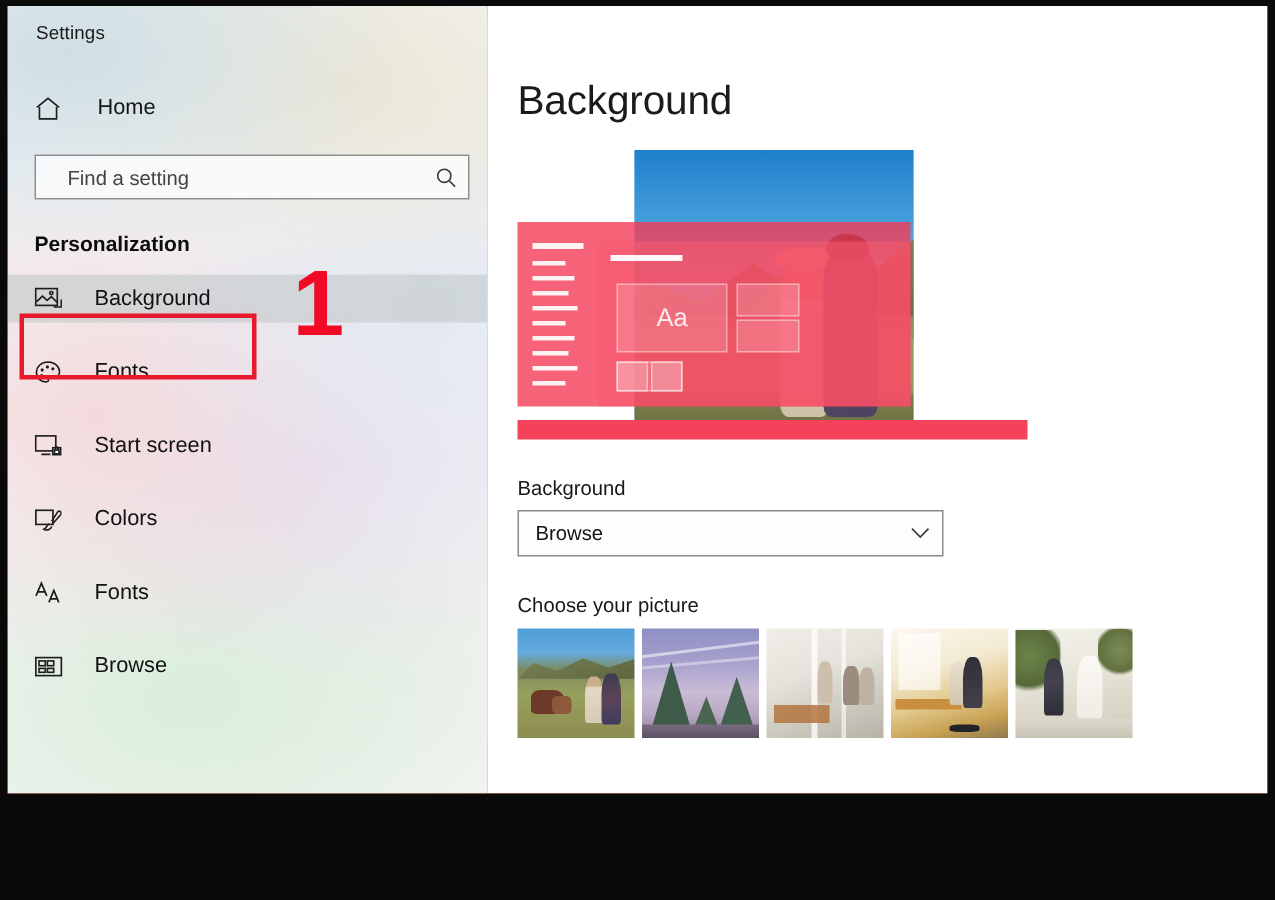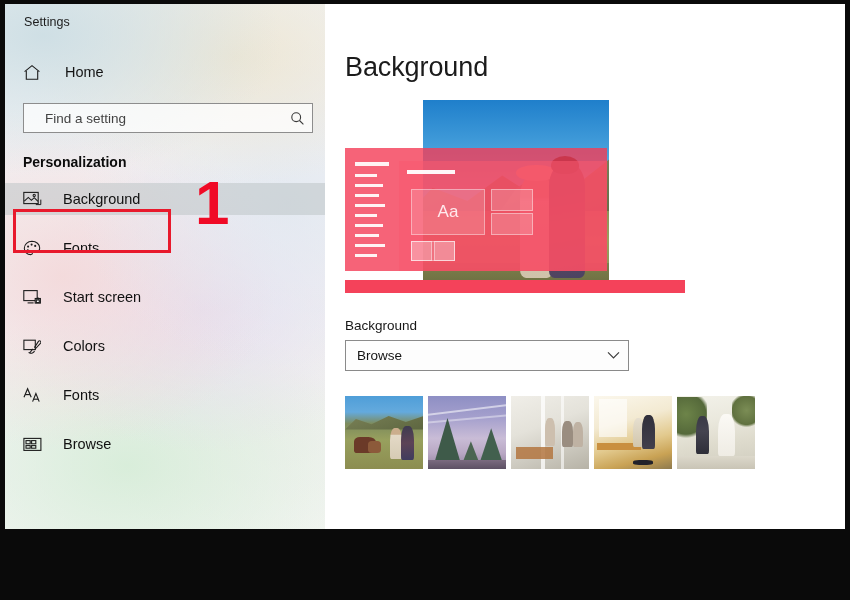--- a/index.html
+++ b/index.html
@@ -552,20 +552,21 @@
           <span id="dropdown-chevron">
             <svg width="13" height="9" viewBox="0 0 13 9" fill="none" stroke="#3c3c3c" stroke-width="1.15">
               <path d="M1 1.4 L6.5 7 L12 1.4"></path>
             </svg>
           </span>
         </div>
 
       </div>
 
       <div id="choose-section">
+        <div class="field-label">Choose your picture</div>
 
         <div id="thumb-row">
 
           <div class="thumb t1">
             <div class="h-mtn"></div>
               <div class="horse"></div>
               <div class="horse2"></div>
             <div class="p1"></div>
               <div class="p2"></div>
           </div>

